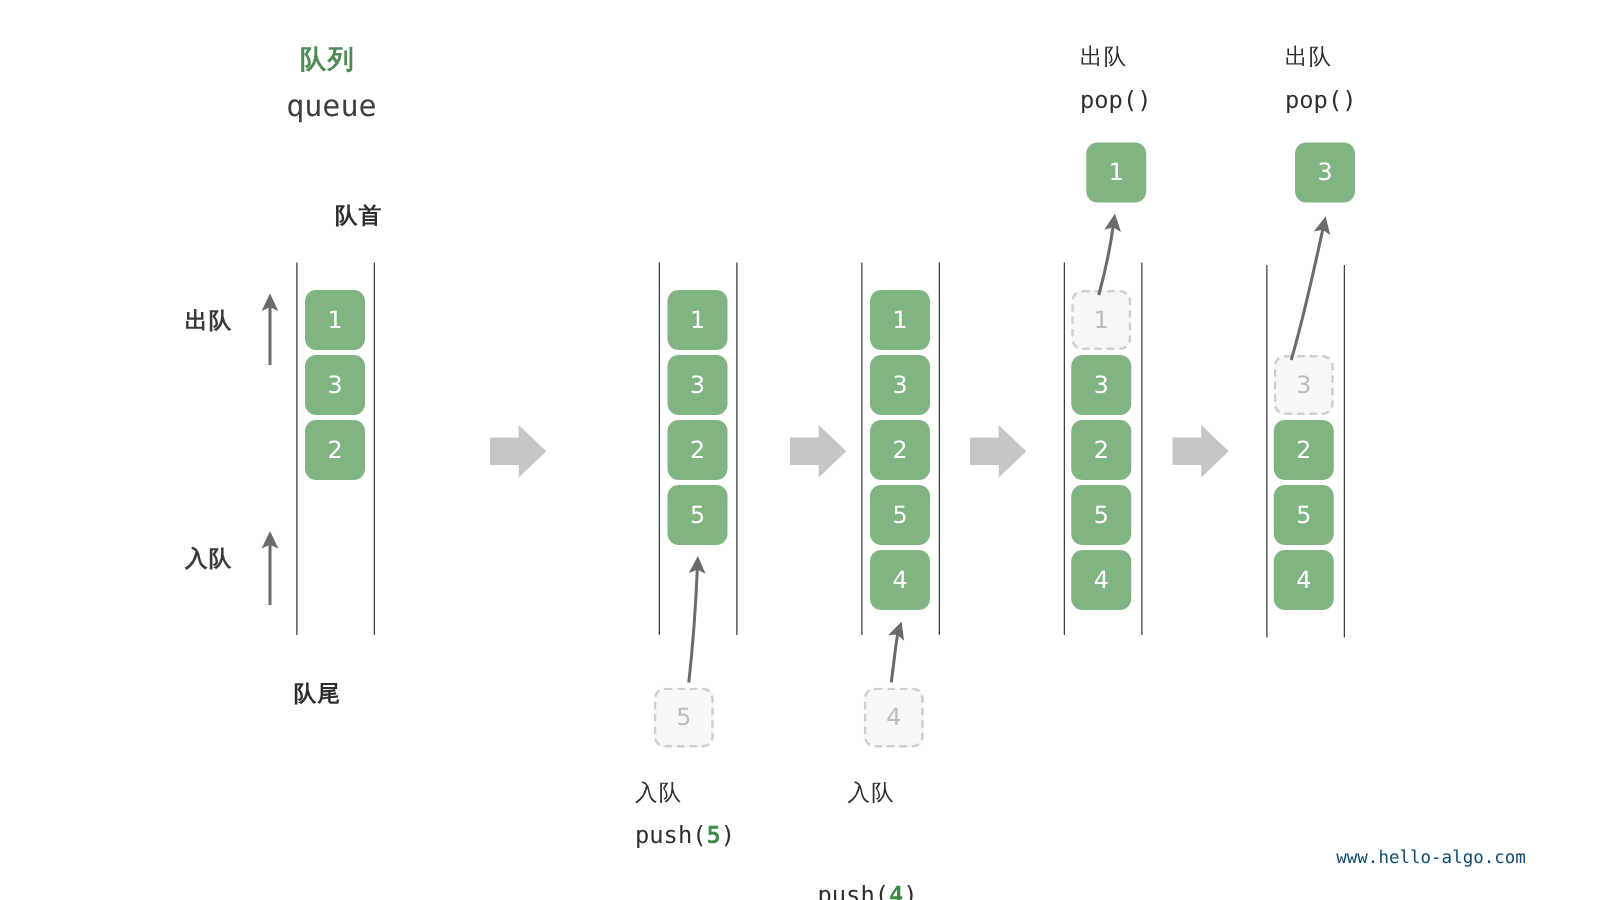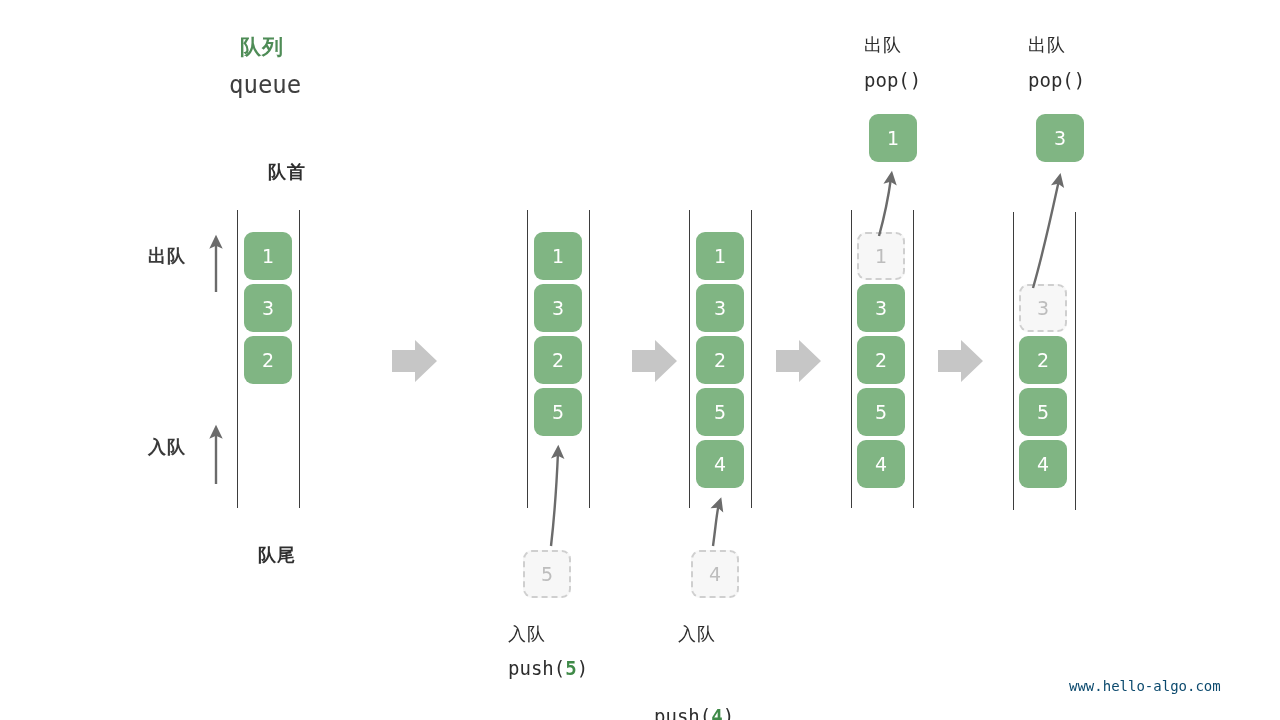--- a/index.html
+++ b/index.html
@@ -39,21 +39,21 @@
   svg.ov{position:absolute;left:0;top:0;width:1280px;height:720px;overflow:visible;pointer-events:none;}
 </style>
 </head>
 <body>
 
 <div id="stage">
 
   <div class="txt title-cn" style="left:240px;top:33px;">队列</div>
   <div class="txt title-en" style="left:229px;top:71px;">queue</div>
   <div class="txt endlabel" style="left:240px;top:160px;margin-left:28px;">队首</div>
-  <div class="txt endlabel" style="left:258px;top:543px;">队尾</div>
+  <div class="txt endlabel" style="left:235px;top:543px;">队尾</div>
 
   <div class="txt sidelabel" style="left:148px;top:244px;">出队</div>
   <div class="txt sidelabel" style="left:148px;top:435px;">入队</div>
 
   <div class="txt oplabel-cn" style="left:508px;top:622px;">入队</div>
   <div class="txt oplabel-en" style="left:508px;top:657px;"><span>push(</span><span class="num">5</span><span>)</span></div>
 
   <div class="txt oplabel-cn" style="left:678px;top:622px;">入队</div>
   <div class="txt oplabel-en" style="left:654px;top:657px;margin-top:48px;"><span>push(</span><span class="num">4</span><span>)</span></div>
 

